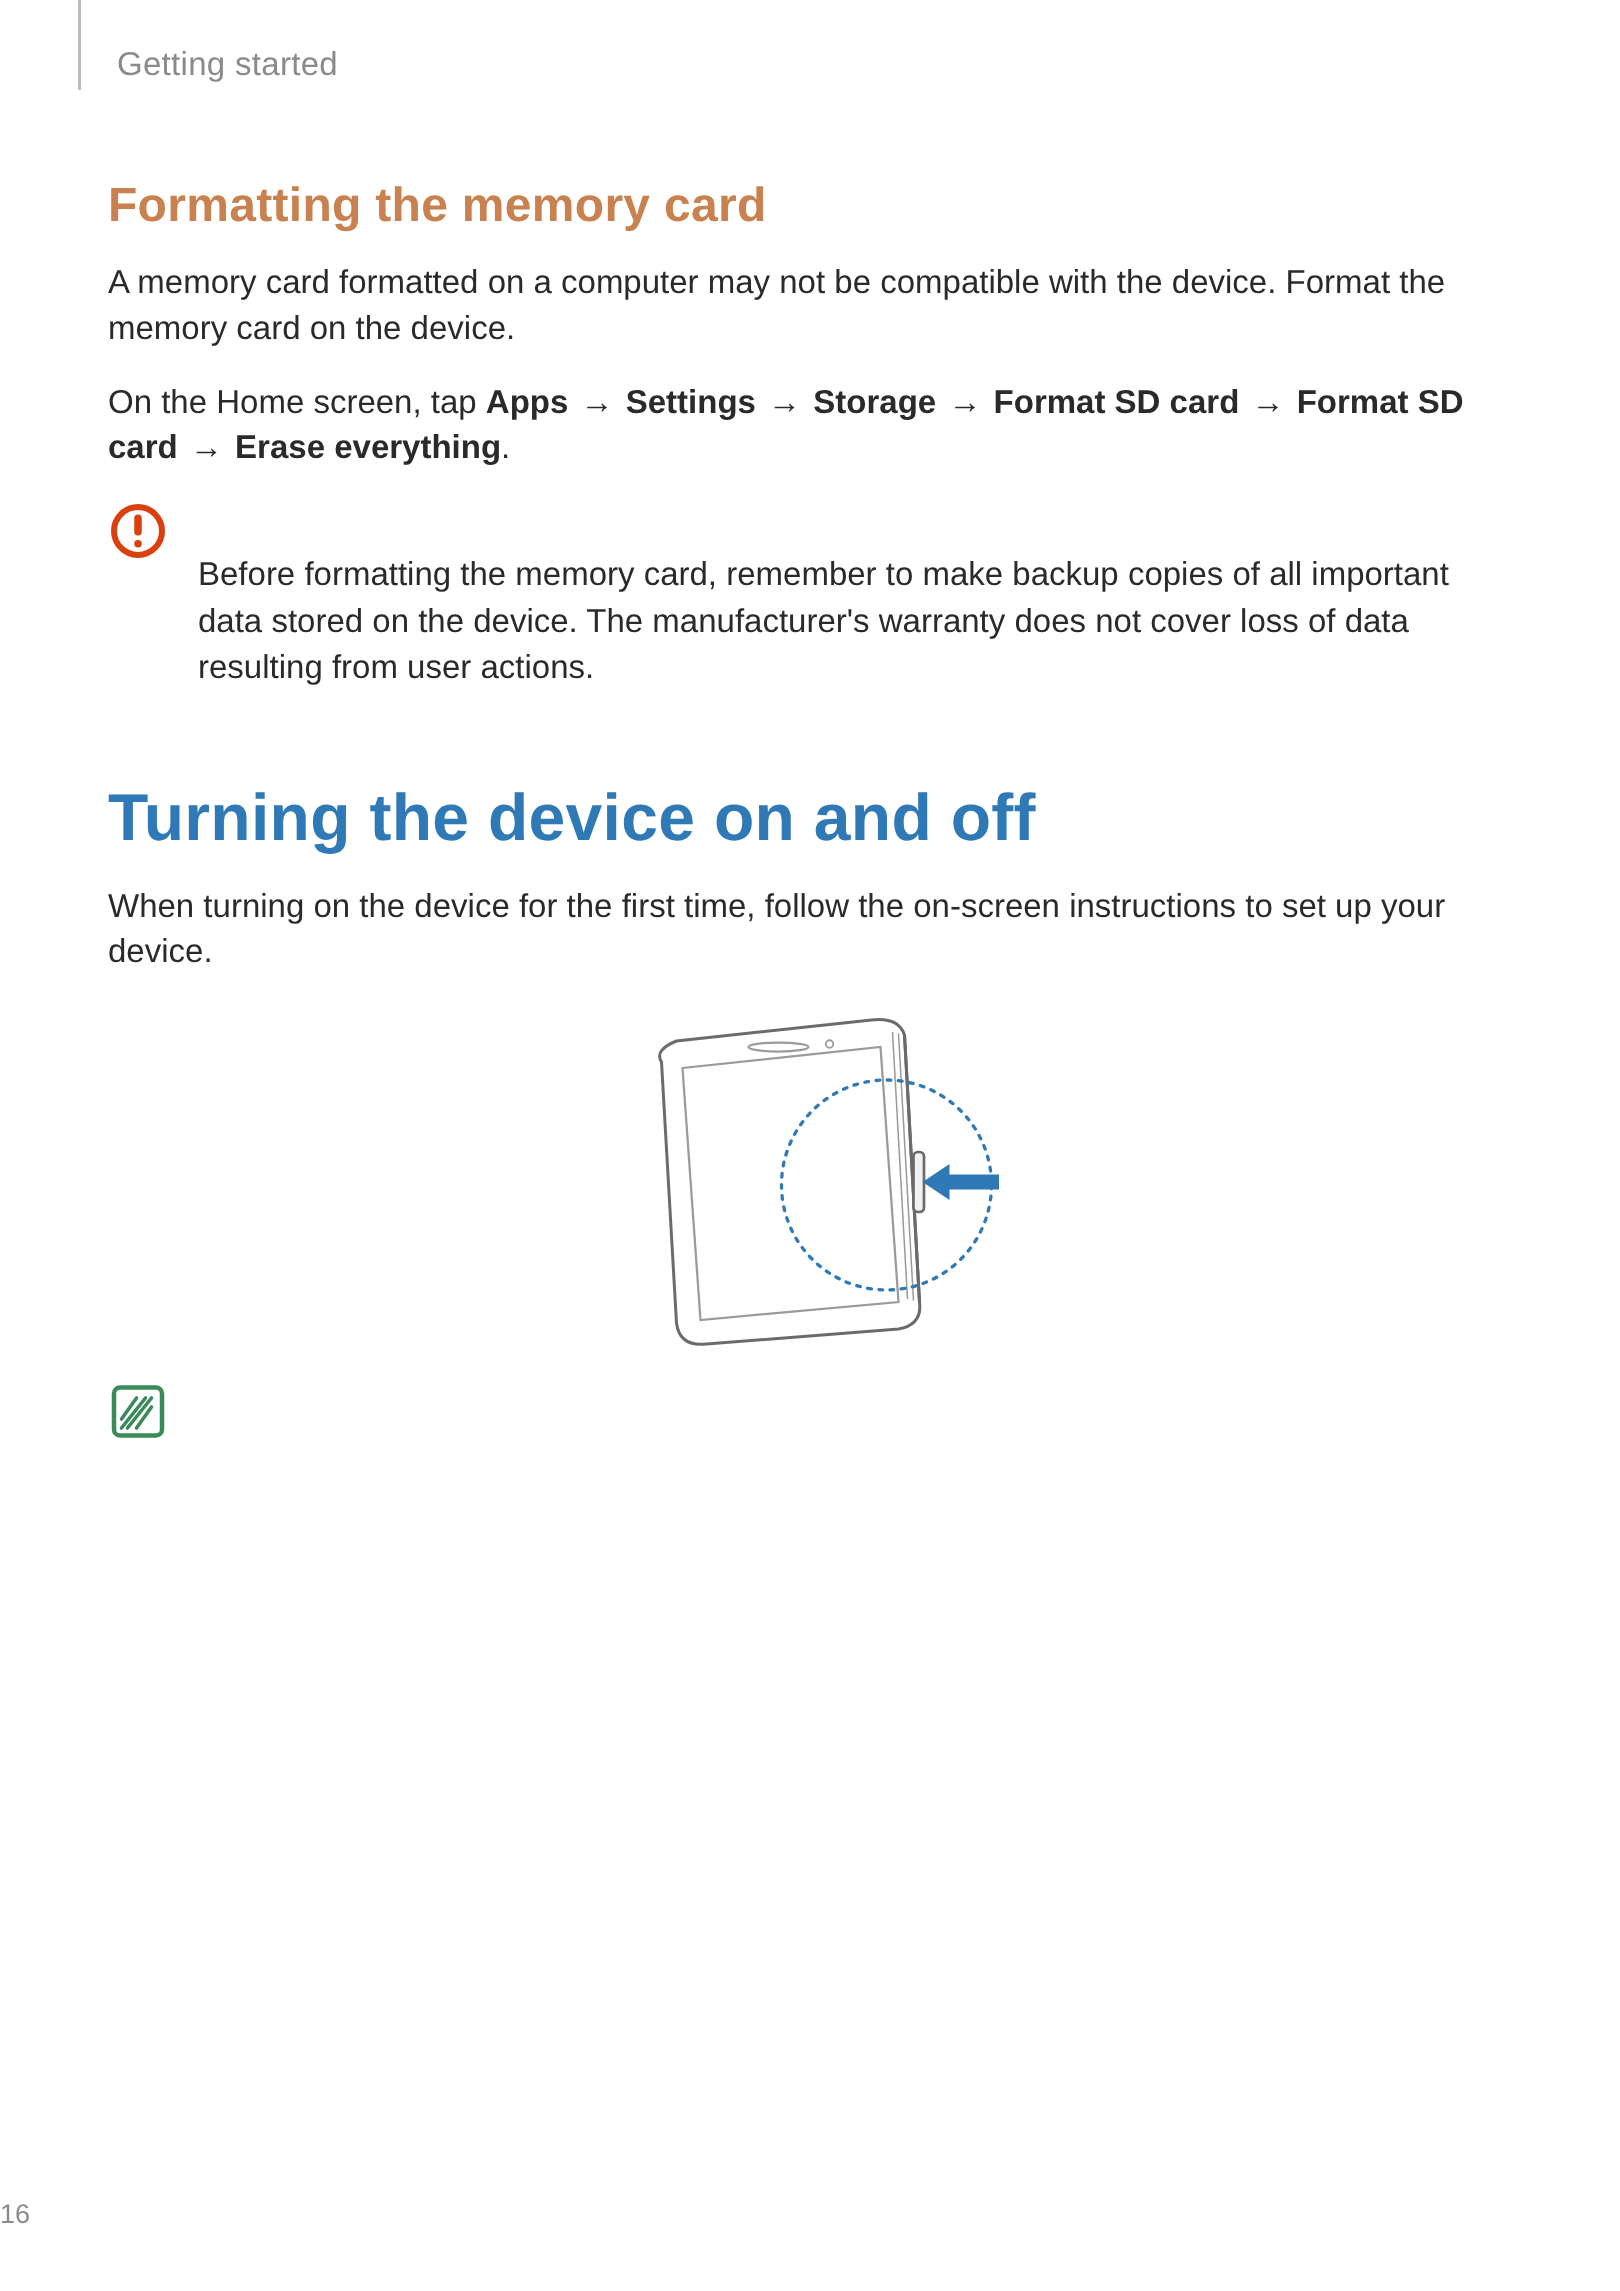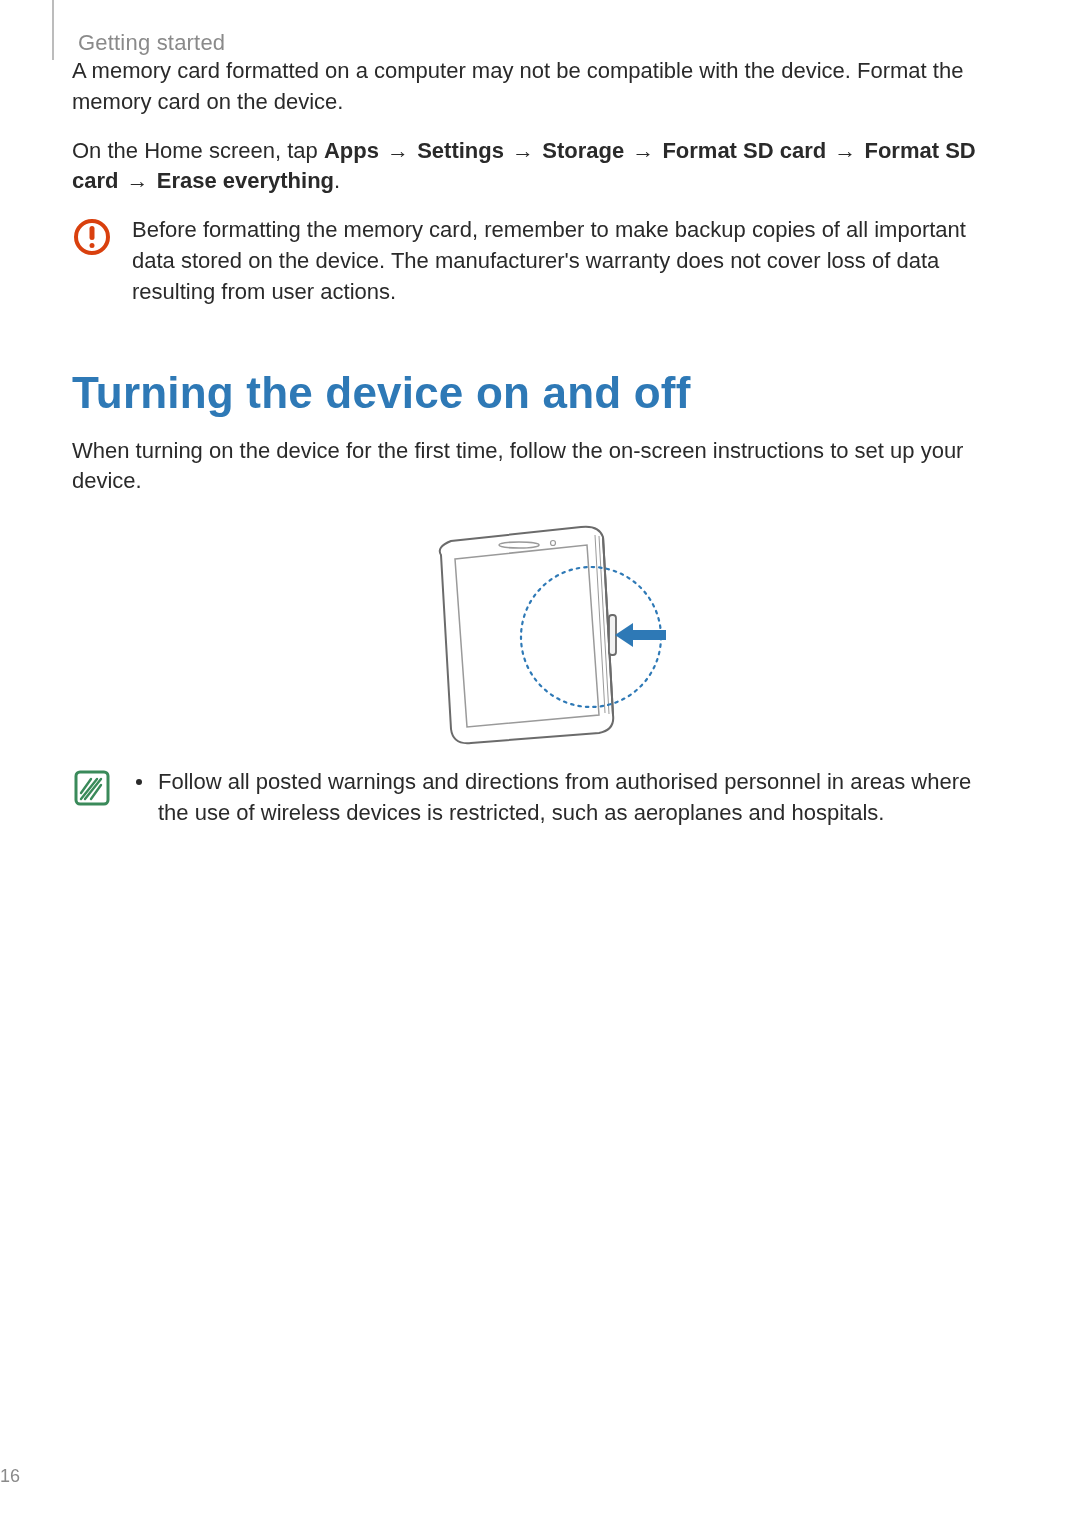--- a/index.html
+++ b/index.html
@@ -55,20 +55,21 @@
     display: flex;
     align-items: flex-start;
     justify-content: center;
     padding-top: 2px;
   }
   .callout-text {
     flex: 1;
     font-size: 22px;
     line-height: 1.4;
     color: #2a2a2a;
+    margin-top: 36px;
   }
   h1.main-heading {
     color: #2e79b6;
     font-size: 44px;
     font-weight: 700;
     margin: 60px 0 18px 0;
     letter-spacing: 0.2px;
   }
   .illustration-wrap {
     width: 100%;
@@ -109,20 +110,21 @@
     font-size: 18px;
   }
 </style>
 </head>
 <body>
 
 <div class="page">
   <div class="header-rule"></div>
   <div class="header-label">Getting started</div>
 
+  <h2 class="sub-heading">Formatting the memory card</h2>
 
   <p class="body">A memory card formatted on a computer may not be compatible with the device. Format the memory card on the device.</p>
 
   <p class="body">
     <span>On the Home screen, tap </span><span class="bold">Apps</span>
     <span class="arrow">→</span>
     <span class="bold">Settings</span>
     <span class="arrow">→</span>
     <span class="bold">Storage</span>
     <span class="arrow">→</span>
@@ -173,20 +175,19 @@
 
   <div class="callout">
     <div class="callout-icon">
       <svg width="38" height="38" viewBox="0 0 38 38">
         <rect x="3" y="3" width="32" height="32" rx="4" fill="none" stroke="#3a8a5a" stroke-width="3"></rect>
         <path d="M 8 30 L 24 10 M 12 30 L 28 10 M 8 24 L 18 10 M 18 30 L 28 16" stroke="#3a8a5a" stroke-width="2.4" stroke-linecap="round"></path>
       </svg>
     </div>
     <div class="callout-text">
       <ul class="bullets">
-        <li>Follow all posted warnings and directions from authorised personnel in areas where the use of wireless devices is restricted, such as aeroplanes and hospitals.</li>
       </ul>
     </div>
   </div>
 
 
   <div class="page-number">16</div>
 </div>
 
 </body></html>

